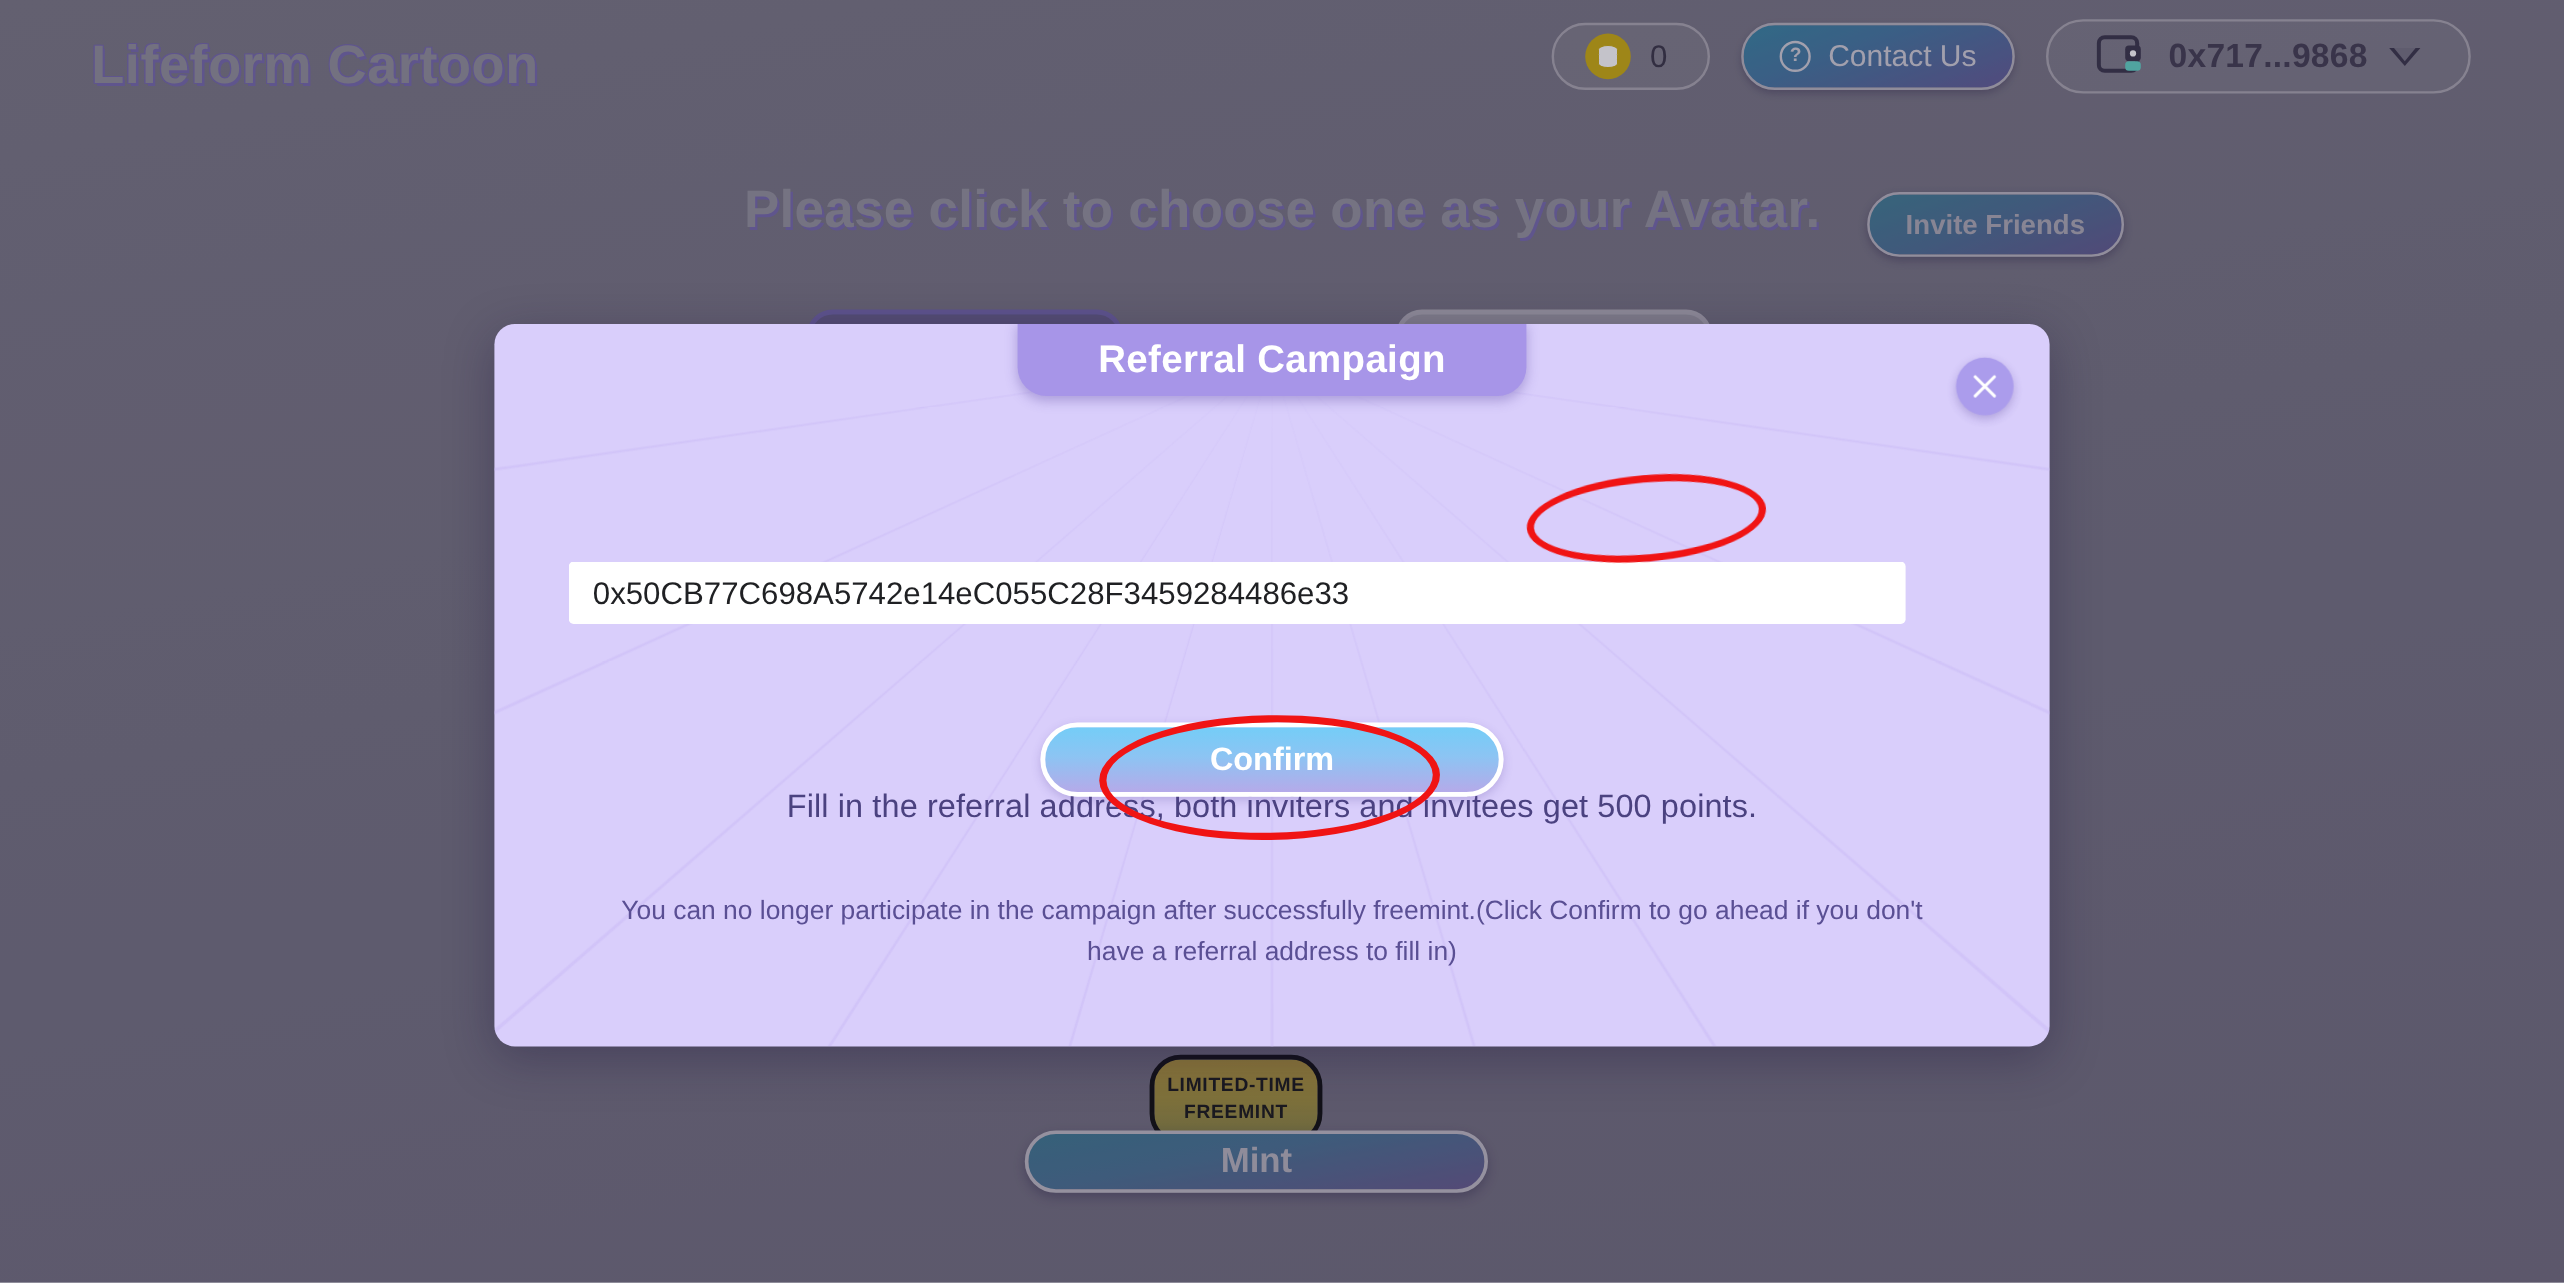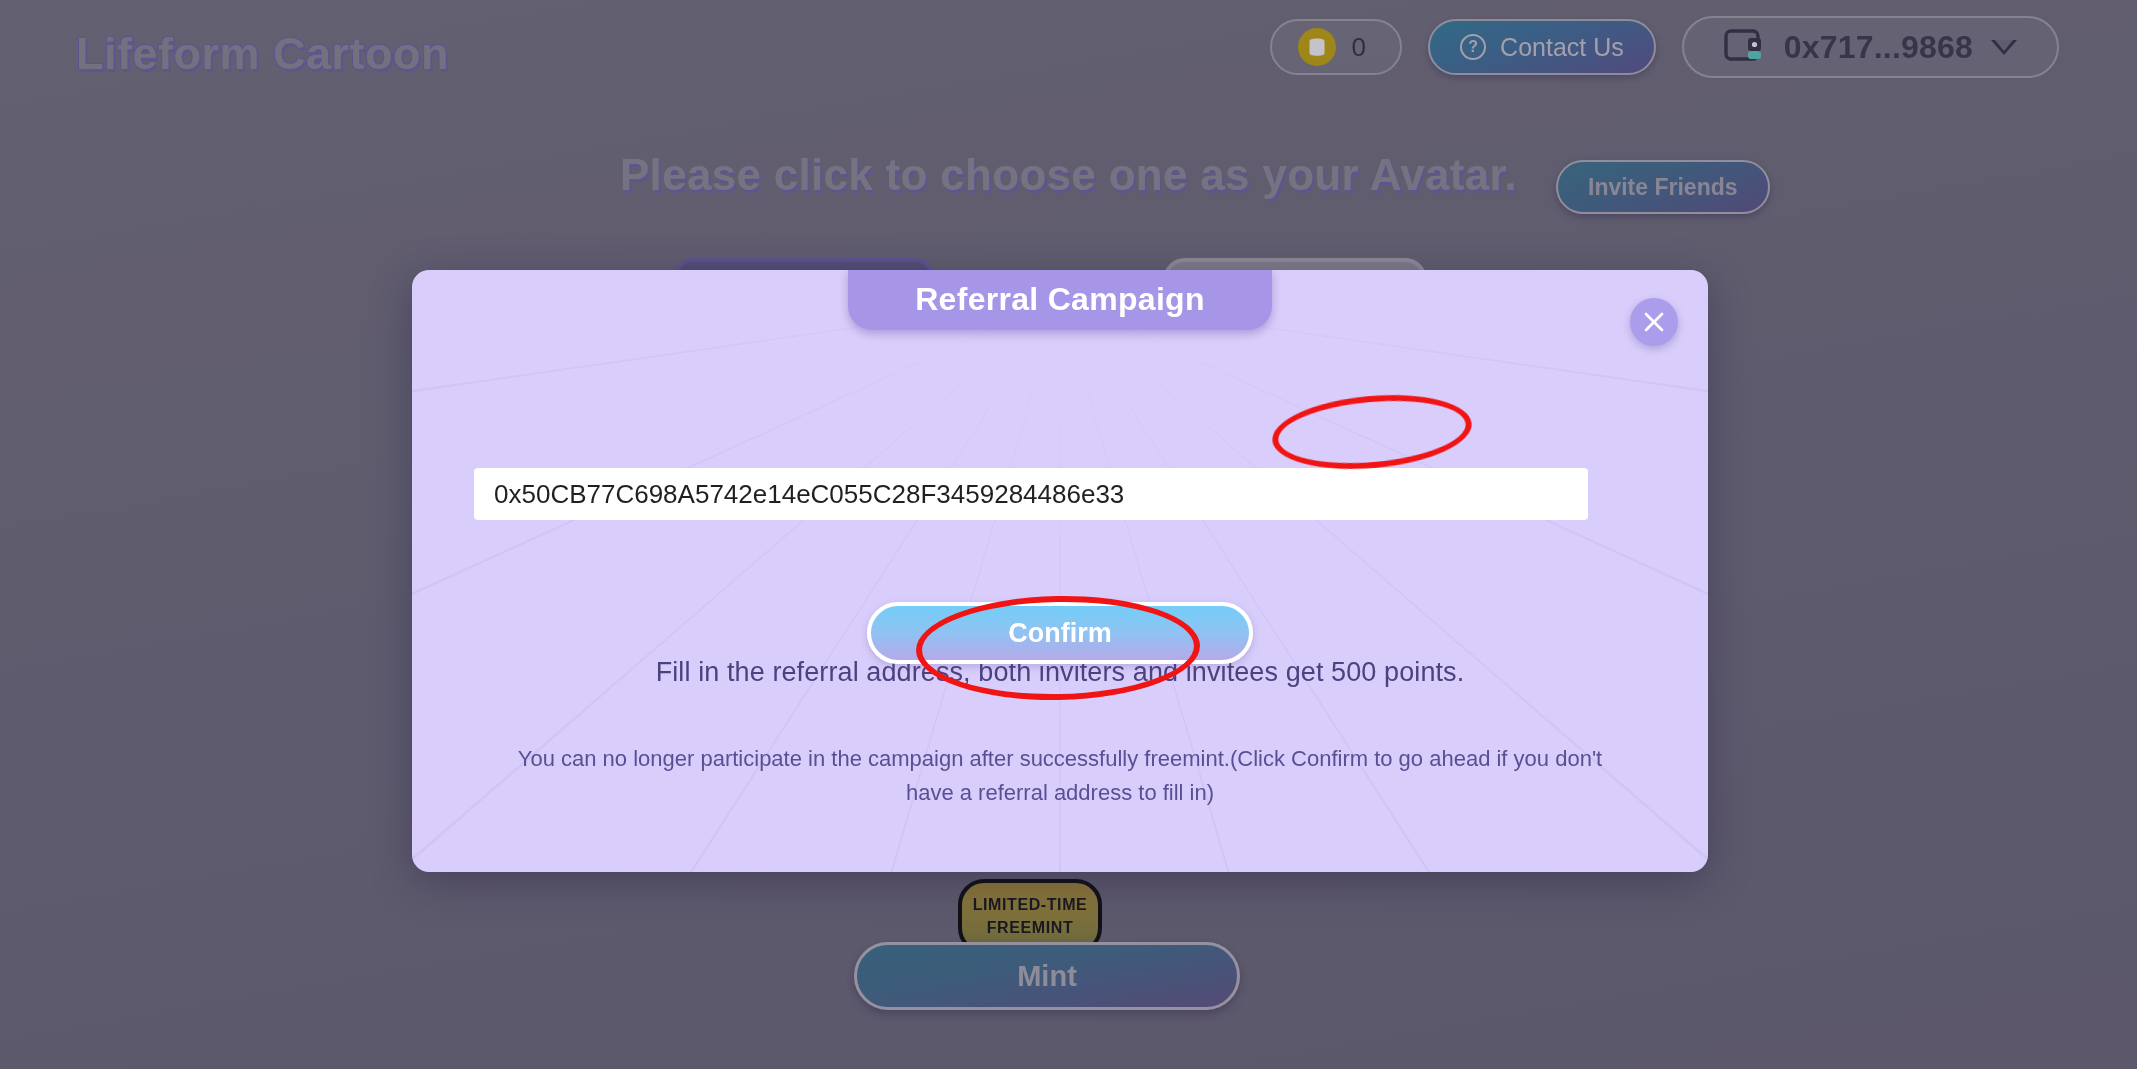--- a/index.html
+++ b/index.html
@@ -87,21 +87,21 @@
   }
 
   .wallet-pill {
     display: flex; align-items: center; gap: 18px;
     height: 62px;
     padding: 0 40px;
     border-radius: 34px;
     border: 2px solid #a7a3ad;
     background: rgba(255,255,255,0.05);
   }
-  .wallet-addr { font-size: 32px; font-weight: 700; color: #393348; letter-spacing: .2px; }
+  .wallet-addr { font-size: 28px; font-weight: 700; color: #393348; letter-spacing: .2px; }
   .chev-down {
     width: 0; height: 0;
     border-left: 13px solid transparent;
     border-right: 13px solid transparent;
     border-top: 15px solid transparent;
     position: relative;
   }
   .chev-down::before{
     content:"";
     position:absolute; left:-13px; top:-15px;
@@ -189,21 +189,21 @@
     position:absolute; left:-9px; top:-19px;
     width:0;height:0;
     border-left:9px solid transparent;
     border-right:9px solid transparent;
     border-top:12px solid #837d3a;
   }
 
   .mint-btn {
     position: absolute;
     left: 854px; top: 942px;
-    width: 386px; height: 68px;
+    width: 386px; height: 52px;
     display: flex; align-items: center; justify-content: center;
     border-radius: 38px;
     border: 3px solid #bcb8c2;
     background: linear-gradient(170deg, #34728c 0%, #3f6b8e 40%, #5f5287 100%);
     color: #b3b1bb;
     font-size: 29px;
     font-weight: 700;
     box-shadow: 0 4px 9px rgba(40,30,70,.4);
   }
 

